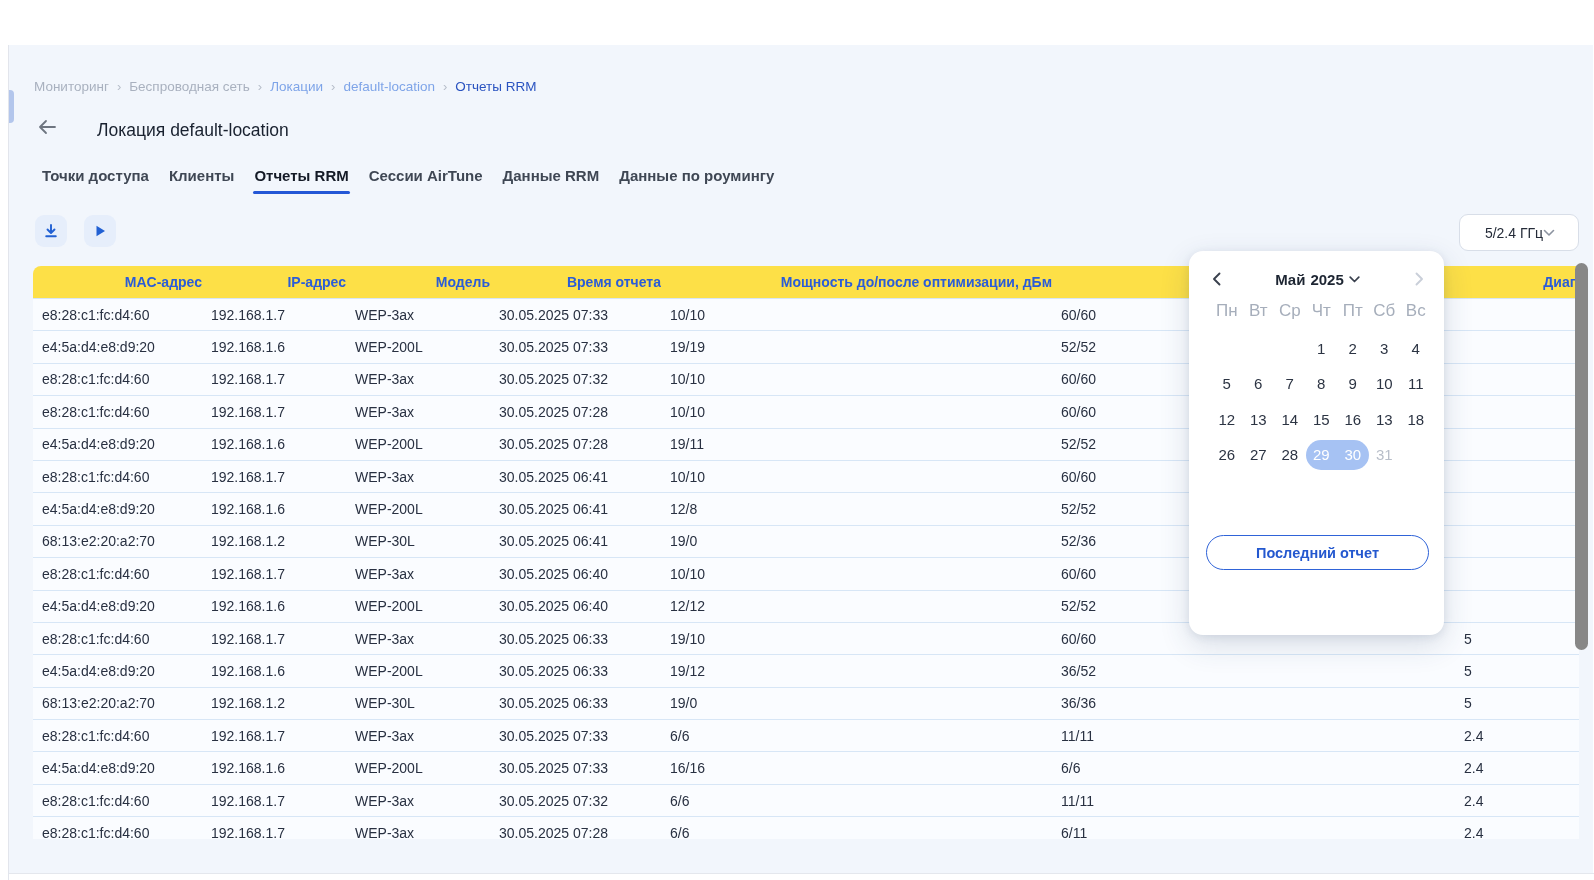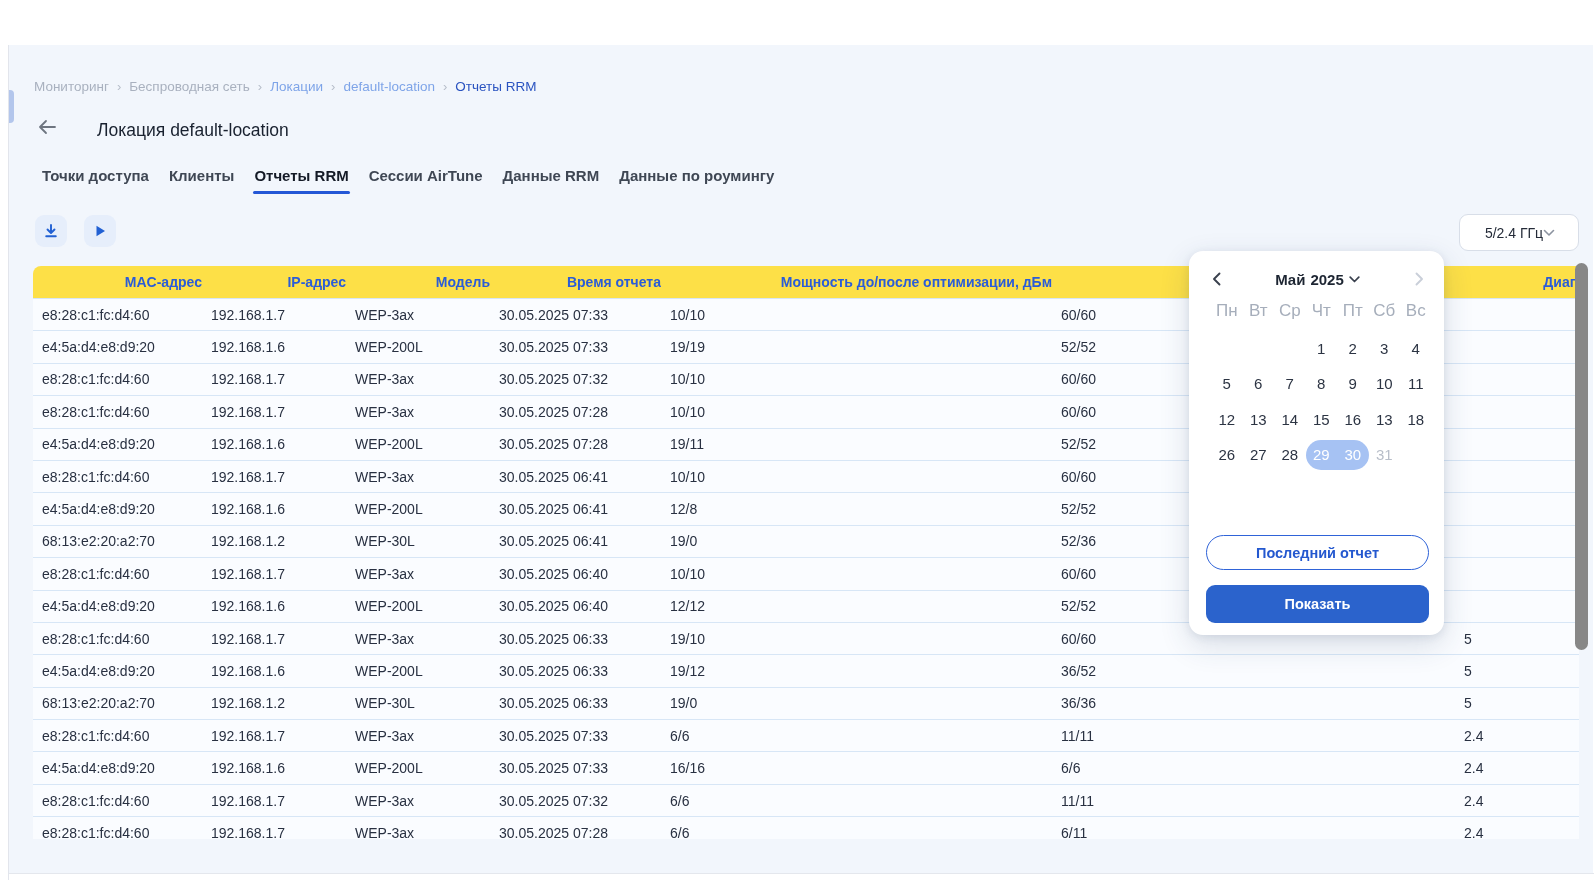--- a/index.html
+++ b/index.html
@@ -389,21 +389,20 @@
           <div class="cal-day">26</div>
           <div class="cal-day">27</div>
           <div class="cal-day">28</div>
           <div class="cal-day sel sel-first">29</div>
           <div class="cal-day sel sel-last">30</div>
           <div class="cal-day dis">31</div>
           <div class="cal-day"></div>
         </div>
       </div>
     <div class="btn-outline">Последний отчет</div>
-    <div class="btn-primary">Показать</div>
   </div>
 
   <div class="bottom-divider"></div>
   <div class="footer">
     <div class="footer-text">
       <b>Общее количество:</b>
       <span>26</span>
     </div>
   </div>
 </div>

